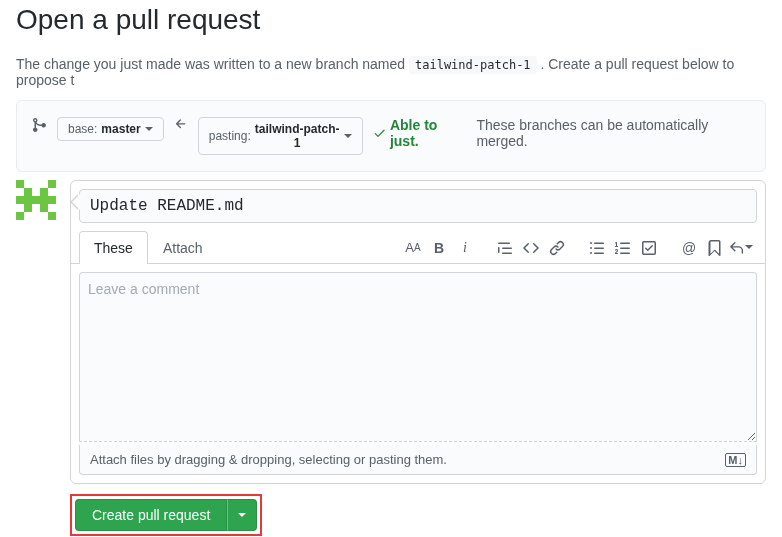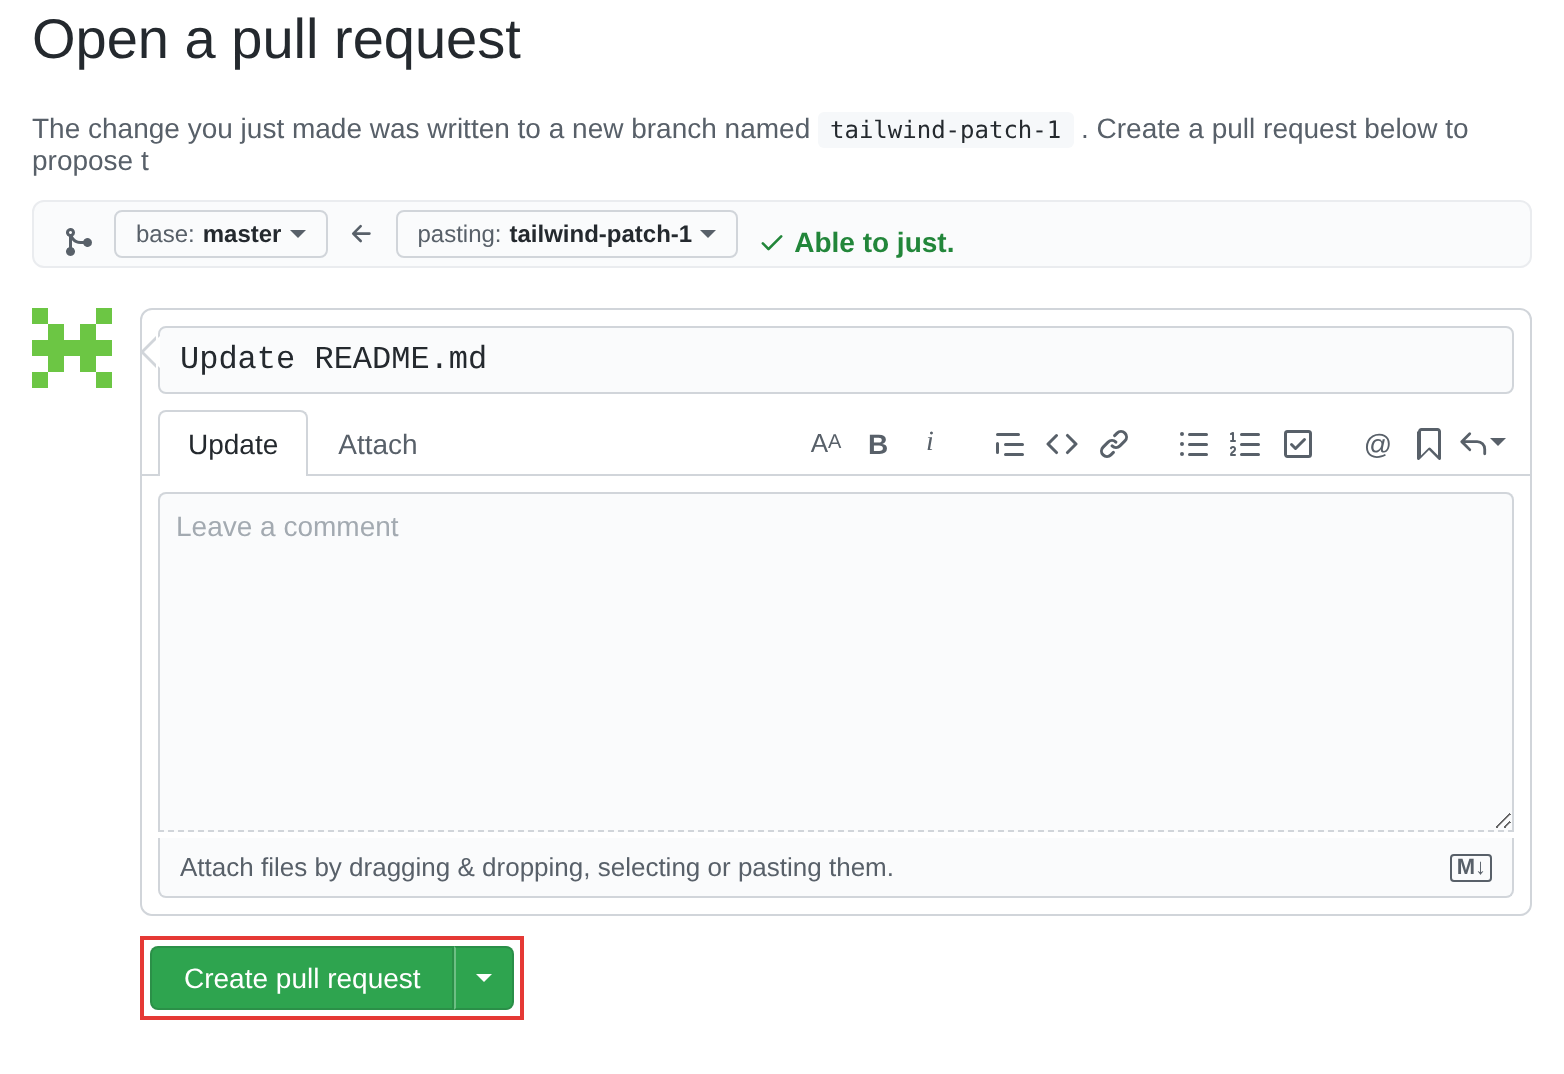--- a/index.html
+++ b/index.html
@@ -1,21 +1,21 @@
 <!DOCTYPE html>
 <html><head>
 <meta charset="utf-8">
 <style>
 * { box-sizing: border-box; margin: 0; padding: 0; }
 body { font-family: -apple-system, BlinkMacSystemFont, "Segoe UI", Helvetica, Arial, sans-serif; font-size: 14px; color: #24292e; background: #fff; width: 782px; }
 .header { padding: 0 16px; }
 h1 { font-size: 28px; font-weight: 400; margin-top: 4px; margin-bottom: 20px; }
 .subhead { font-size: 14px; color: #586069; margin-bottom: 12px; }
 .subhead code { background: #f6f8fa; padding: 2px 6px; border-radius: 3px; font-size: 12px; font-family: SFMono-Regular, Consolas, monospace; color: #24292e; }
-.compare-box { margin: 0 16px 20px 16px; border: 1px solid #eaecef; border-radius: 6px; background: #fafbfc; padding: 4px 14px; display: flex; align-items: flex-end; gap: 10px; }
+.compare-box { margin: 0 16px 8px 16px; border: 1px solid #eaecef; border-radius: 6px; background: #fafbfc; padding: 16px 14px; display: flex; align-items: flex-start; gap: 10px; }
 .compare-icon { width: 16px; height: 16px; color: #586069; }
 .branch-btn { background: #fafbfc; border: 1px solid #d1d5da; border-radius: 4px; padding: 4px 10px; font-size: 12px; color: #586069; display: inline-flex; align-items: center; gap: 4px; cursor: pointer; }
 .branch-btn strong { color: #24292e; font-weight: 600; }
 .arrow-left { color: #586069; font-size: 16px; }
 .merge-status { color: #22863a; font-size: 14px; display: inline-flex; align-items: center; gap: 4px; }
 .merge-status strong { color: #22863a; }
 .merge-desc { color: #586069; font-size: 14px; }
 .discussion { display: flex; padding: 0 16px; gap: 14px; }
 .avatar { width: 40px; height: 40px; flex-shrink: 0; }
 .timeline { flex: 1; position: relative; }
@@ -74,20 +74,21 @@
     <span>pasting:</span>
     <strong>tailwind-patch-1</strong>
     <span class="caret-down"></span>
   </button>
   <span class="merge-status">
     <svg viewBox="0 0 16 16" width="14" height="14">
         <path d="M13.78 4.22a.75.75 0 010 1.06l-7.25 7.25a.75.75 0 01-1.06 0L2.22 9.28a.75.75 0 011.06-1.06L6 10.94l6.72-6.72a.75.75 0 011.06 0z"></path>
       </svg>
     <strong>Able to just.</strong>
   </span>
+  <span class="merge-desc">These branches can be automatically merged.</span>
 </div>
 
 <div class="discussion">
   <div class="avatar">
     <svg viewBox="0 0 40 40" width="40" height="40">
       <rect width="40" height="40" fill="#fff"></rect>
       <g fill="#6cc644">
         <rect x="0" y="0" width="8" height="8"></rect>
           <rect x="32" y="0" width="8" height="8"></rect>
         <rect x="8" y="8" width="8" height="8"></rect>
@@ -102,21 +103,21 @@
         <rect x="0" y="32" width="8" height="8"></rect>
           <rect x="32" y="32" width="8" height="8"></rect>
       </g>
     </svg>
   </div>
   <div class="timeline">
     <div class="comment-box">
       <input type="text" class="title-input" value="Update README.md" style="">
       <div class="tabnav">
         <div class="tabs">
-          <div class="tab selected">Update</div>
+          <div class="tab selected">These</div>
           <div class="tab">Attach</div>
         </div>
         <div class="toolbar">
           <div class="toolbar-group">
             <span class="tb-btn" style="font-size:13px;font-weight:400;">A<span style="font-size:10px">A</span></span>
             <span class="tb-btn" style="font-weight:bold;">B</span>
             <span class="tb-btn" style="font-style:italic;font-family:serif;">i</span>
           </div>
           <div class="toolbar-group">
             <span class="tb-btn">

